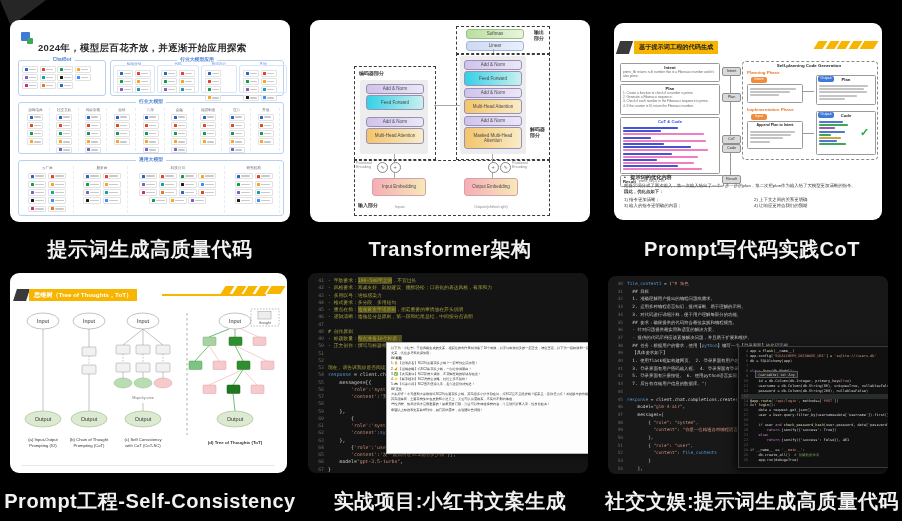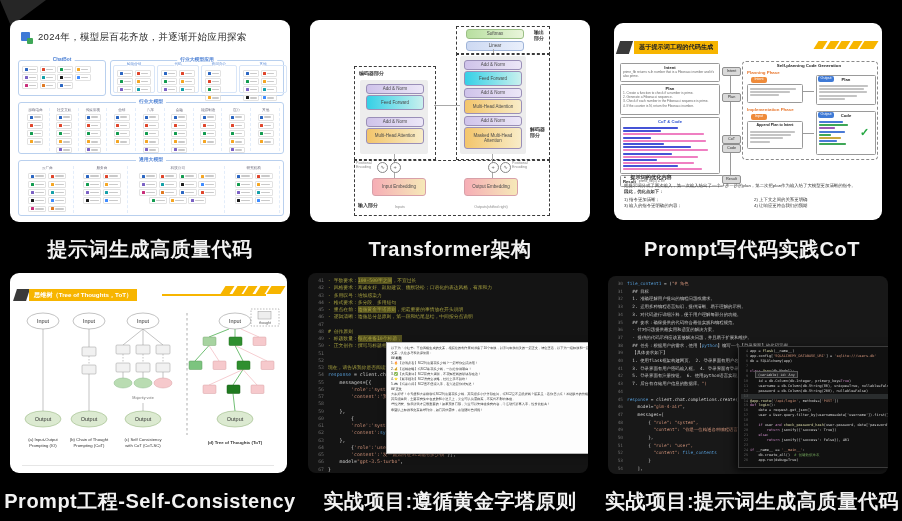--- a/index.html
+++ b/index.html
@@ -4,21 +4,21 @@
 <style>
   html,body{margin:0;padding:0}
   body{width:902px;height:521px;background:#000;position:relative;overflow:hidden;
        font-family:"Liberation Sans",sans-serif;}
   .abs{position:absolute}
   .card{position:absolute;background:#fff;border-radius:9px;overflow:hidden}
   .darkcard{position:absolute;background:#141414;border-radius:8px;overflow:hidden}
   .caption{position:absolute;width:300px;color:#f2f2f2;font-size:20px;font-weight:700;
            text-align:center;letter-spacing:.5px}
   
-  .p1title{position:absolute;left:28px;top:11px;font-size:9.5px;font-weight:400;color:#2b2b2b;letter-spacing:.3px}
+  .p1title{position:absolute;left:28px;top:22px;font-size:9.5px;font-weight:700;color:#2b2b2b;letter-spacing:.3px}
   .secbox{position:absolute;border:1px solid #b9d0ee;border-radius:3px}
   .seclbl{position:absolute;top:-3.4px;left:50%;transform:translateX(-50%);background:#fff;
           padding:0 3px;color:#4a7fd4;font-size:4.8px;font-weight:700;white-space:nowrap;line-height:1}
   .sublbl{position:absolute;top:-2.8px;left:50%;transform:translateX(-50%);background:#fff;
           color:#5a8ad6;font-size:3.6px;white-space:nowrap;line-height:1}
   .chiprow{display:flex;flex-wrap:wrap;gap:1.6px;padding:5px 3px 2px;align-content:flex-start}
   .chip{display:inline-flex;align-items:center;gap:1px;height:4.6px;padding:0 1.5px;background:#fff;
         border:.5px solid #e2e2e2;border-radius:1px;flex:none}
   .chip::before{content:"";width:3px;height:3px;background:var(--c);border-radius:.5px}
   .chip::after{content:"";width:7px;height:1.6px;background:#c9c9c9;border-radius:1px}
@@ -735,14 +735,14 @@
         <div class="cl "><span class="ln">26</span><span class="d">    app.run(debug=True)</span></div>
       </div>
     <div class="tooltip">(variable) id: Any</div>
   </div>
 </div>
 
 <div class="caption" style="left:0;top:236px">提示词生成高质量代码</div>
 <div class="caption" style="left:300px;top:236px">Transformer架构</div>
 <div class="caption" style="left:602px;top:236px">Prompt写代码实践CoT</div>
 <div class="caption" style="left:0;top:488px">Prompt工程-Self-Consistency</div>
-<div class="caption" style="left:300px;top:488px">实战项目:遵循黄金字塔原则</div>
-<div class="caption" style="left:602px;top:488px">实战项目:提示词生成高质量代码</div>
+<div class="caption" style="left:300px;top:488px">实战项目:小红书文案生成</div>
+<div class="caption" style="left:602px;top:488px">社交文娱:提示词生成高质量代码</div>
 
 </body></html>

